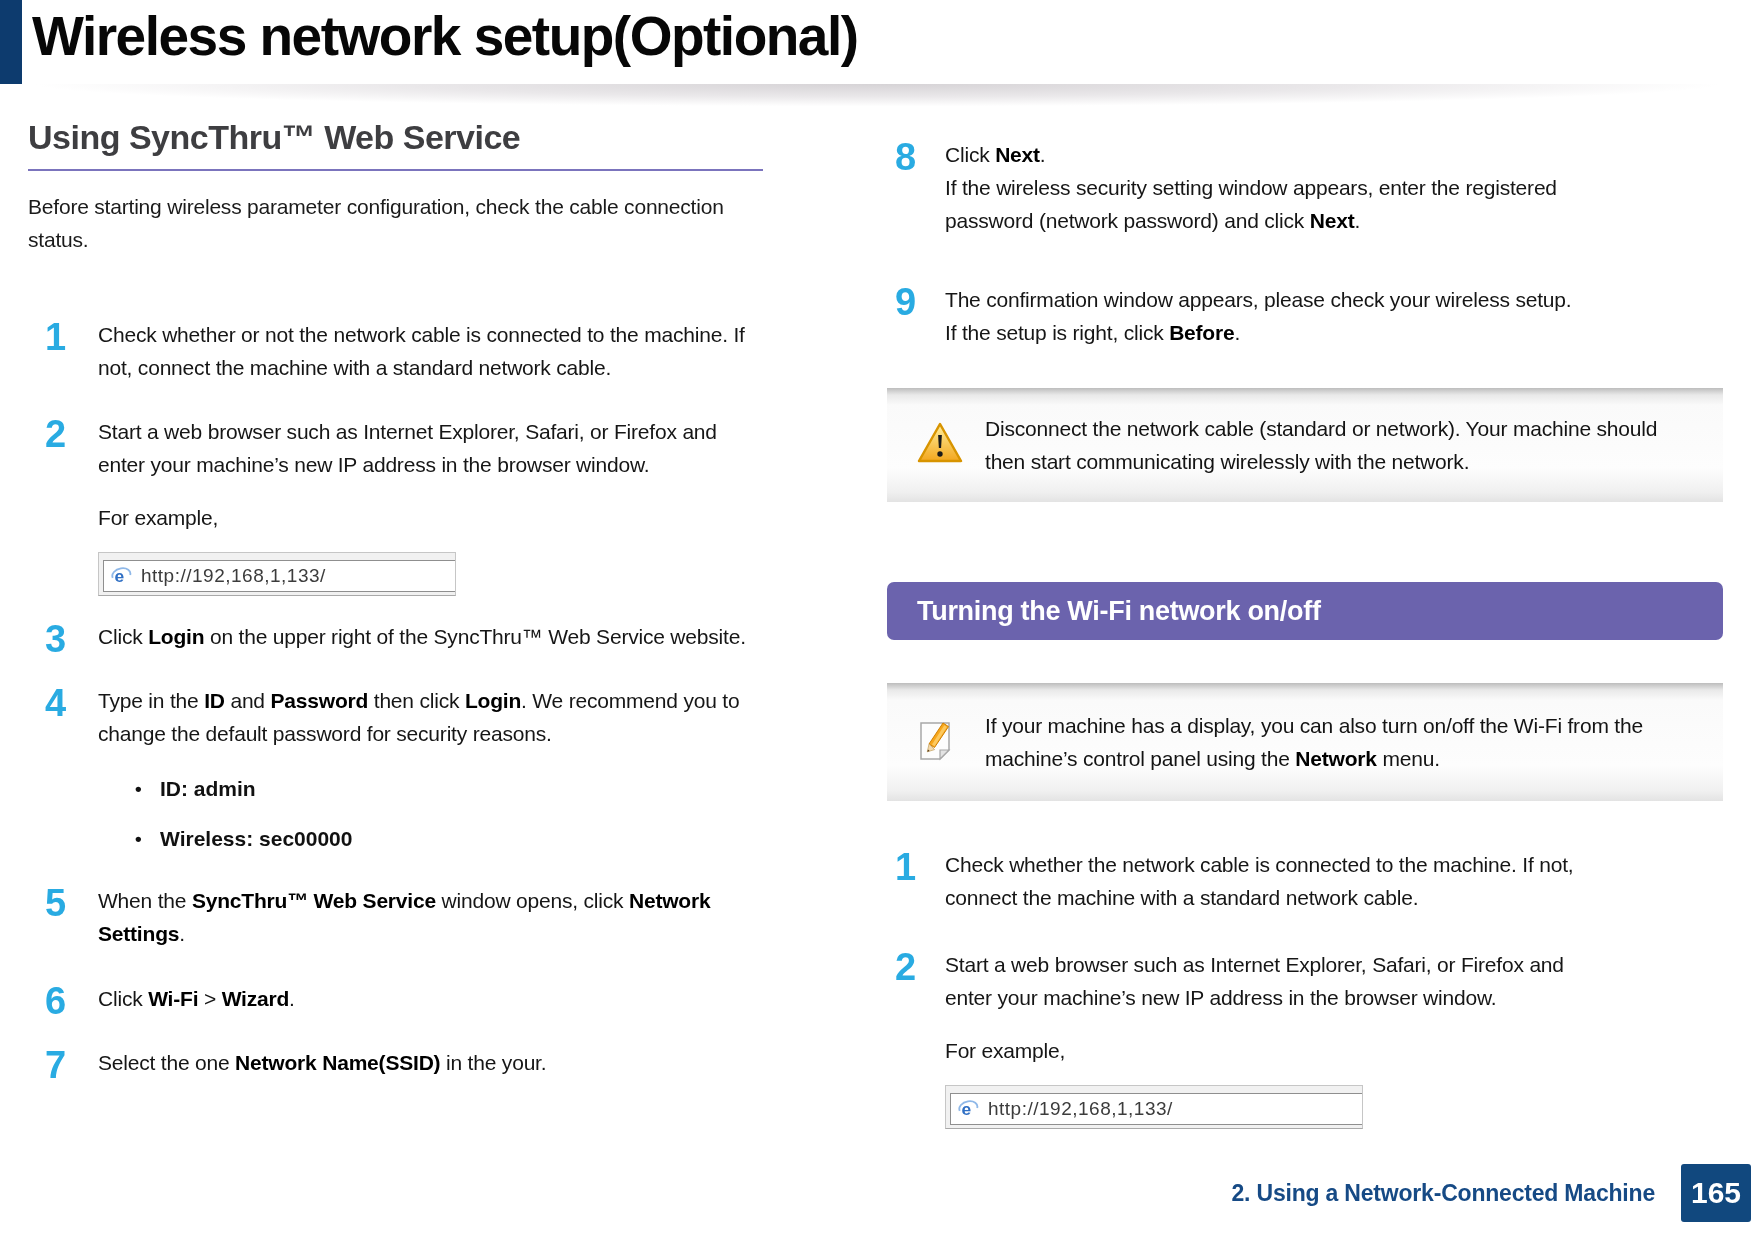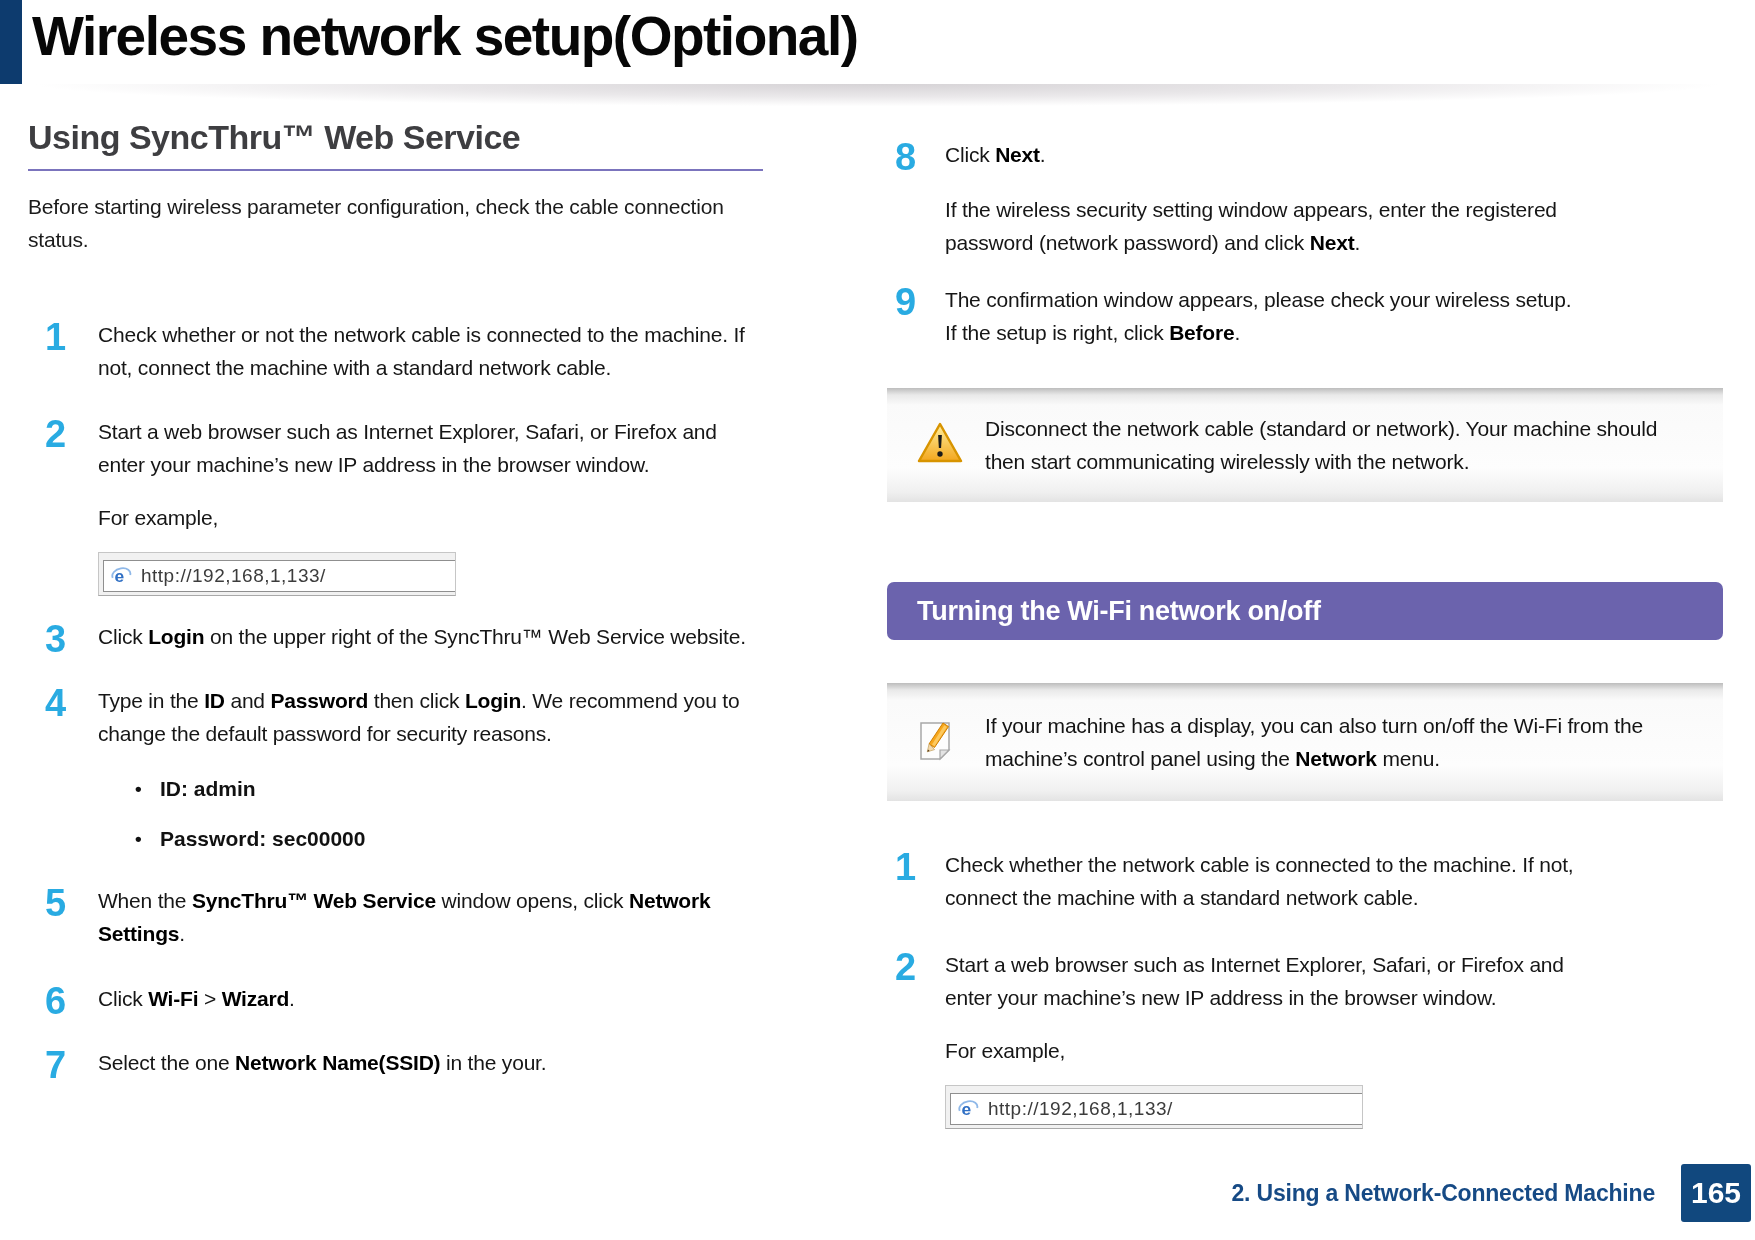--- a/index.html
+++ b/index.html
@@ -41,21 +41,21 @@
   .step{position:absolute;left:0;display:flex;width:100%;}
   .step .num{
     flex:0 0 70px;box-sizing:border-box;padding-left:17px;
     font-size:38px;line-height:38px;font-weight:bold;color:#29abe2;
   }
   .col-right .step .num{flex:0 0 58px;padding-left:8px;}
   .step .body{flex:1;}
   .step .body p{margin:0;font-size:21px;line-height:33px;letter-spacing:-0.2px;color:#161616;}
   .col-left  .step .body p.rich{max-width:690px;}
   .col-right .step .body p.rich{max-width:640px;}
-  .step .body p + p{margin-top:22px;}
+  .step .body p + p{}
   .for-example{margin-top:20px !important;}
 
   .bullets{list-style:none;margin:24px 0 0 0;padding:0;}
   .bullets li{
     position:relative;margin:0 0 20px 0;padding-left:62px;
     font-size:21px;line-height:30px;font-weight:bold;color:#111;
   }
   .bullets li::before{
     content:"•";position:absolute;left:37px;top:0;
     font-weight:bold;color:#111;font-size:19px;
@@ -155,21 +155,21 @@
           <p class="rich"><span>Click </span><b>Login</b><span> on the upper right of the SyncThru™ Web Service website.</span></p>
         </div>
     </div>
 
     <div class="step" style="top:684px">
       <span class="num">4</span>
       <div class="body">
         <p class="rich"><span>Type in the </span><b>ID</b><span> and </span><b>Password</b><span> then click </span><b>Login</b><span>. We recommend you to change the default password for security reasons.</span></p>
         <ul class="bullets">
           <li>ID: admin</li>
-          <li>Password: sec00000</li>
+          <li>Wireless: sec00000</li>
         </ul>
       </div>
     </div>
 
     <div class="step" style="top:884px">
       <span class="num">5</span>
       <div class="body">
           <p class="rich"><span>When the </span><b>SyncThru™ Web Service</b><span> window opens, click </span><b>Network Settings</b><span>.</span></p>
         </div>
     </div>

